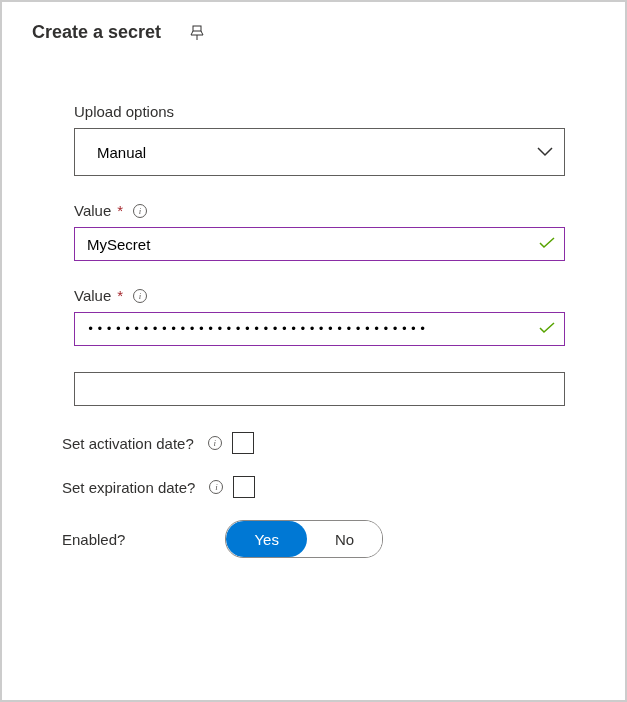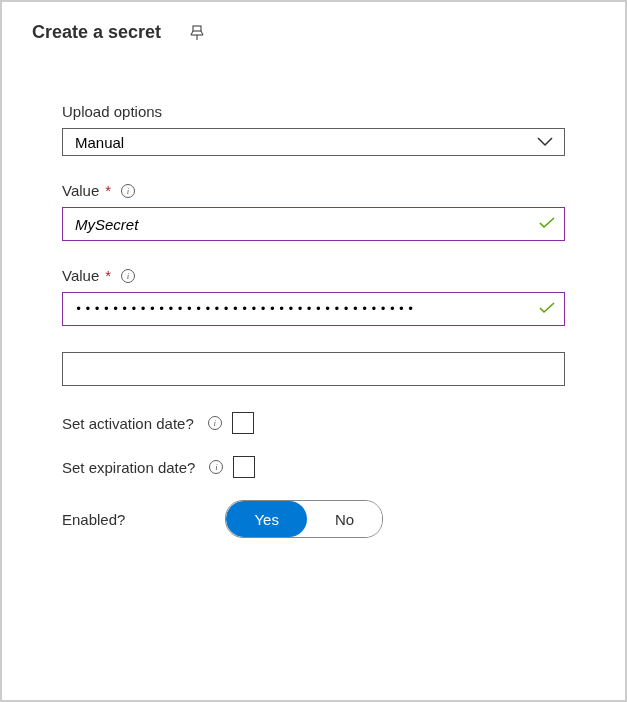--- a/index.html
+++ b/index.html
@@ -35,20 +35,21 @@
       display: inline-flex;
       align-items: center;
       justify-content: center;
       color: #323130;
     }
     .form {
       padding: 0 30px;
     }
     .field-group {
       margin-bottom: 26px;
+      margin-left: 12px;
     }
     .field-label {
       font-size: 15px;
       color: #323130;
       display: flex;
       align-items: center;
       gap: 4px;
       margin-bottom: 8px;
     }
     .required {
@@ -68,24 +69,24 @@
       font-family: Georgia, serif;
       color: #605e5c;
       margin-left: 6px;
       cursor: pointer;
     }
     .select-wrapper {
       position: relative;
     }
     .select-input {
       width: 100%;
-      height: 28px;
+      height: 48px;
       border: 1px solid #605e5c;
       background: #fff;
-      padding: 0 12px;
+      padding: 0 22px;
       font-size: 15px;
       font-family: inherit;
       appearance: none;
       cursor: pointer;
     }
     .select-chevron {
       position: absolute;
       right: 12px;
       top: 50%;
       transform: translateY(-50%);
@@ -99,21 +100,20 @@
       height: 34px;
       border: 1px solid #605e5c;
       background: #fff;
       padding: 0 12px;
       font-size: 15px;
       font-family: inherit;
     }
     .text-input.validated {
       border: 1px solid #8a2da5;
       padding-right: 20px;
-      font-style: italic;
     }
     .check-icon {
       position: absolute;
       right: 10px;
       top: 50%;
       transform: translateY(-50%);
       color: #57a300;
     }
     .inline-field {
       display: flex;

